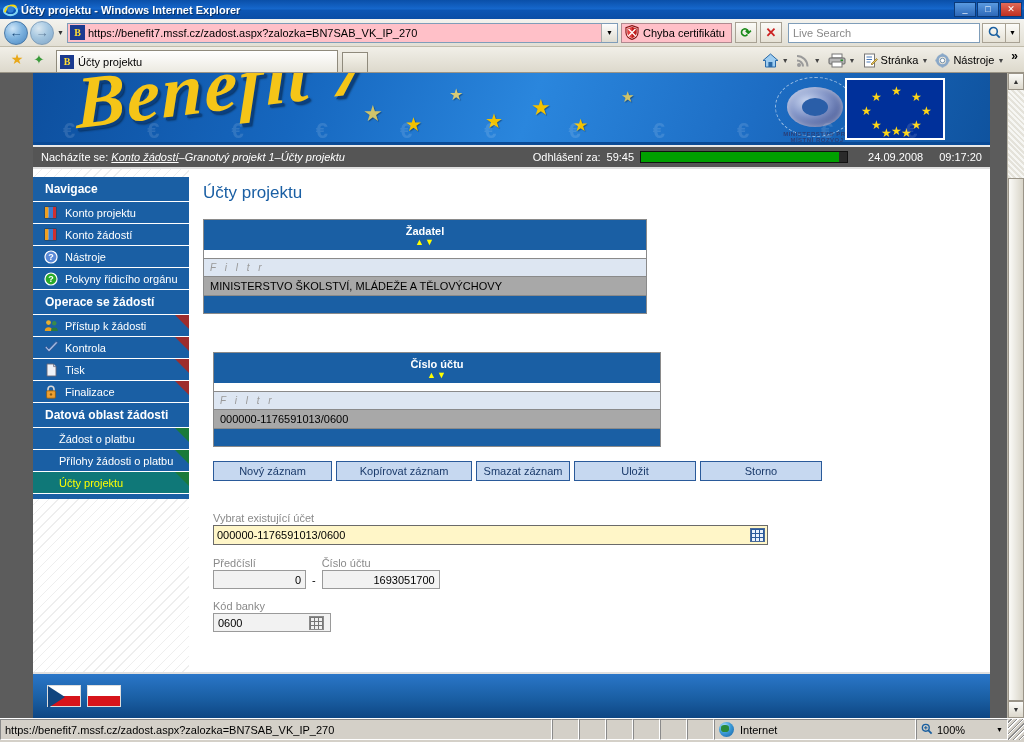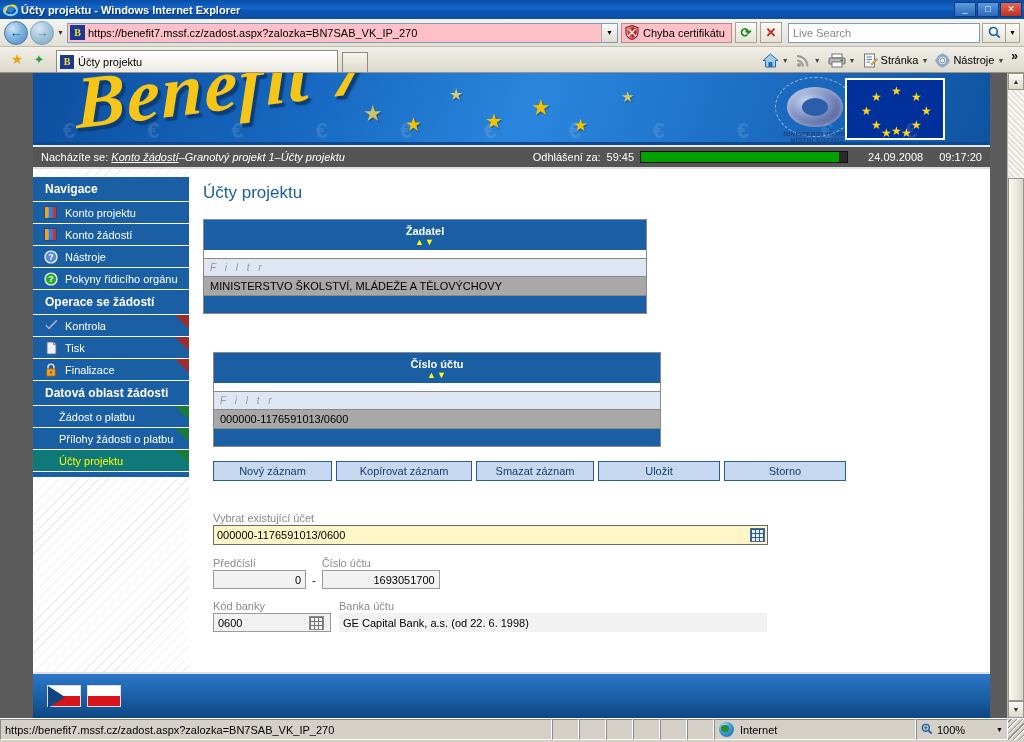--- a/index.html
+++ b/index.html
@@ -646,20 +646,32 @@
                 <text x="7" y="10.4" font-size="9" font-weight="bold" fill="#ffffff" text-anchor="middle" font-family="Liberation Sans">?</text>
               </svg>
           </span>
           <span>Pokyny řídicího orgánu</span>
         </div>
 
         <div class="nav-head">Operace se žádostí</div>
         <div class="nav-item">
           <span class="nico">
             <svg width="15" height="13" viewBox="0 0 15 13">
+                <circle cx="4.5" cy="3.6" r="2.4" fill="#e8b030"></circle>
+                <path d="M0.8 12 a3.7 3.7 0 0 1 7.4 0 Z" fill="#e8a020"></path>
+                <circle cx="10.3" cy="4.2" r="2.2" fill="#3a8a4a"></circle>
+                <path d="M7 12 a3.4 3.4 0 0 1 6.8 0 Z" fill="#2a7a3a"></path>
+              </svg>
+          </span>
+          <span>Přístup k žádosti</span>
+          <span class="corner"></span>
+        </div>
+        <div class="nav-item">
+          <span class="nico">
+            <svg width="15" height="13" viewBox="0 0 15 13">
                 <path d="M1 6.5 L5 11 L14 1.5 L12 0.6 L4.8 8 L2.4 5.2 Z" fill="#9fb8e0" stroke="#2a4a8a" stroke-width=".7"></path>
               </svg>
           </span>
           <span>Kontrola</span>
           <span class="corner"></span>
         </div>
         <div class="nav-item">
           <span class="nico">
             <svg width="11" height="14" viewBox="0 0 11 14">
                 <path d="M1 1 H7.5 L10 3.6 V13 H1 Z" fill="#eef2f8" stroke="#667" stroke-width=".9"></path>
@@ -716,21 +728,21 @@
             <div class="gsort"><span>▲</span><span>▼</span></div>
           </div>
           <div class="gfilter">F i l t r</div>
           <div class="grow">000000-1176591013/0600</div>
           <div class="gfoot"></div>
         </div>
 
         <div class="btnrow" style="margin-left:10px">
           <div class="gbtn" style="width:119px">Nový záznam</div>
           <div class="gbtn" style="width:136px">Kopírovat záznam</div>
-          <div class="gbtn" style="width:118px">Smazat záznam</div>
+          <div class="gbtn" style="width:94px">Smazat záznam</div>
           <div class="gbtn" style="width:122px">Uložit</div>
           <div class="gbtn" style="width:122px">Storno</div>
         </div>
 
         <div style="margin:31px 0 0 10px">
           <div class="flabel">Vybrat existující účet</div>
           <div class="yinput" style="width:555px">
             <span>000000-1176591013/0600</span>
             <span class="picker"></span>
           </div>
@@ -747,24 +759,20 @@
             </div>
           </div>
 
           <div style="display:flex;align-items:flex-end;margin-top:11px">
             <div>
               <div class="flabel">Kód banky</div>
               <div class="ginput" style="width:118px">
                 <span>0600</span>
                 <span class="smallpicker"></span>
               </div>
-            </div>
-            <div style="margin-left:8px">
-              <div class="flabel">Banka účtu</div>
-              <div class="readonly" style="width:428px">GE Capital Bank, a.s. (od 22. 6. 1998)</div>
             </div>
           </div>
         </div>
       </div>
     </div>
 
     <div id="pagefoot">
       <span class="flag">
         <span class="top"></span>
           <span class="bot"></span>

